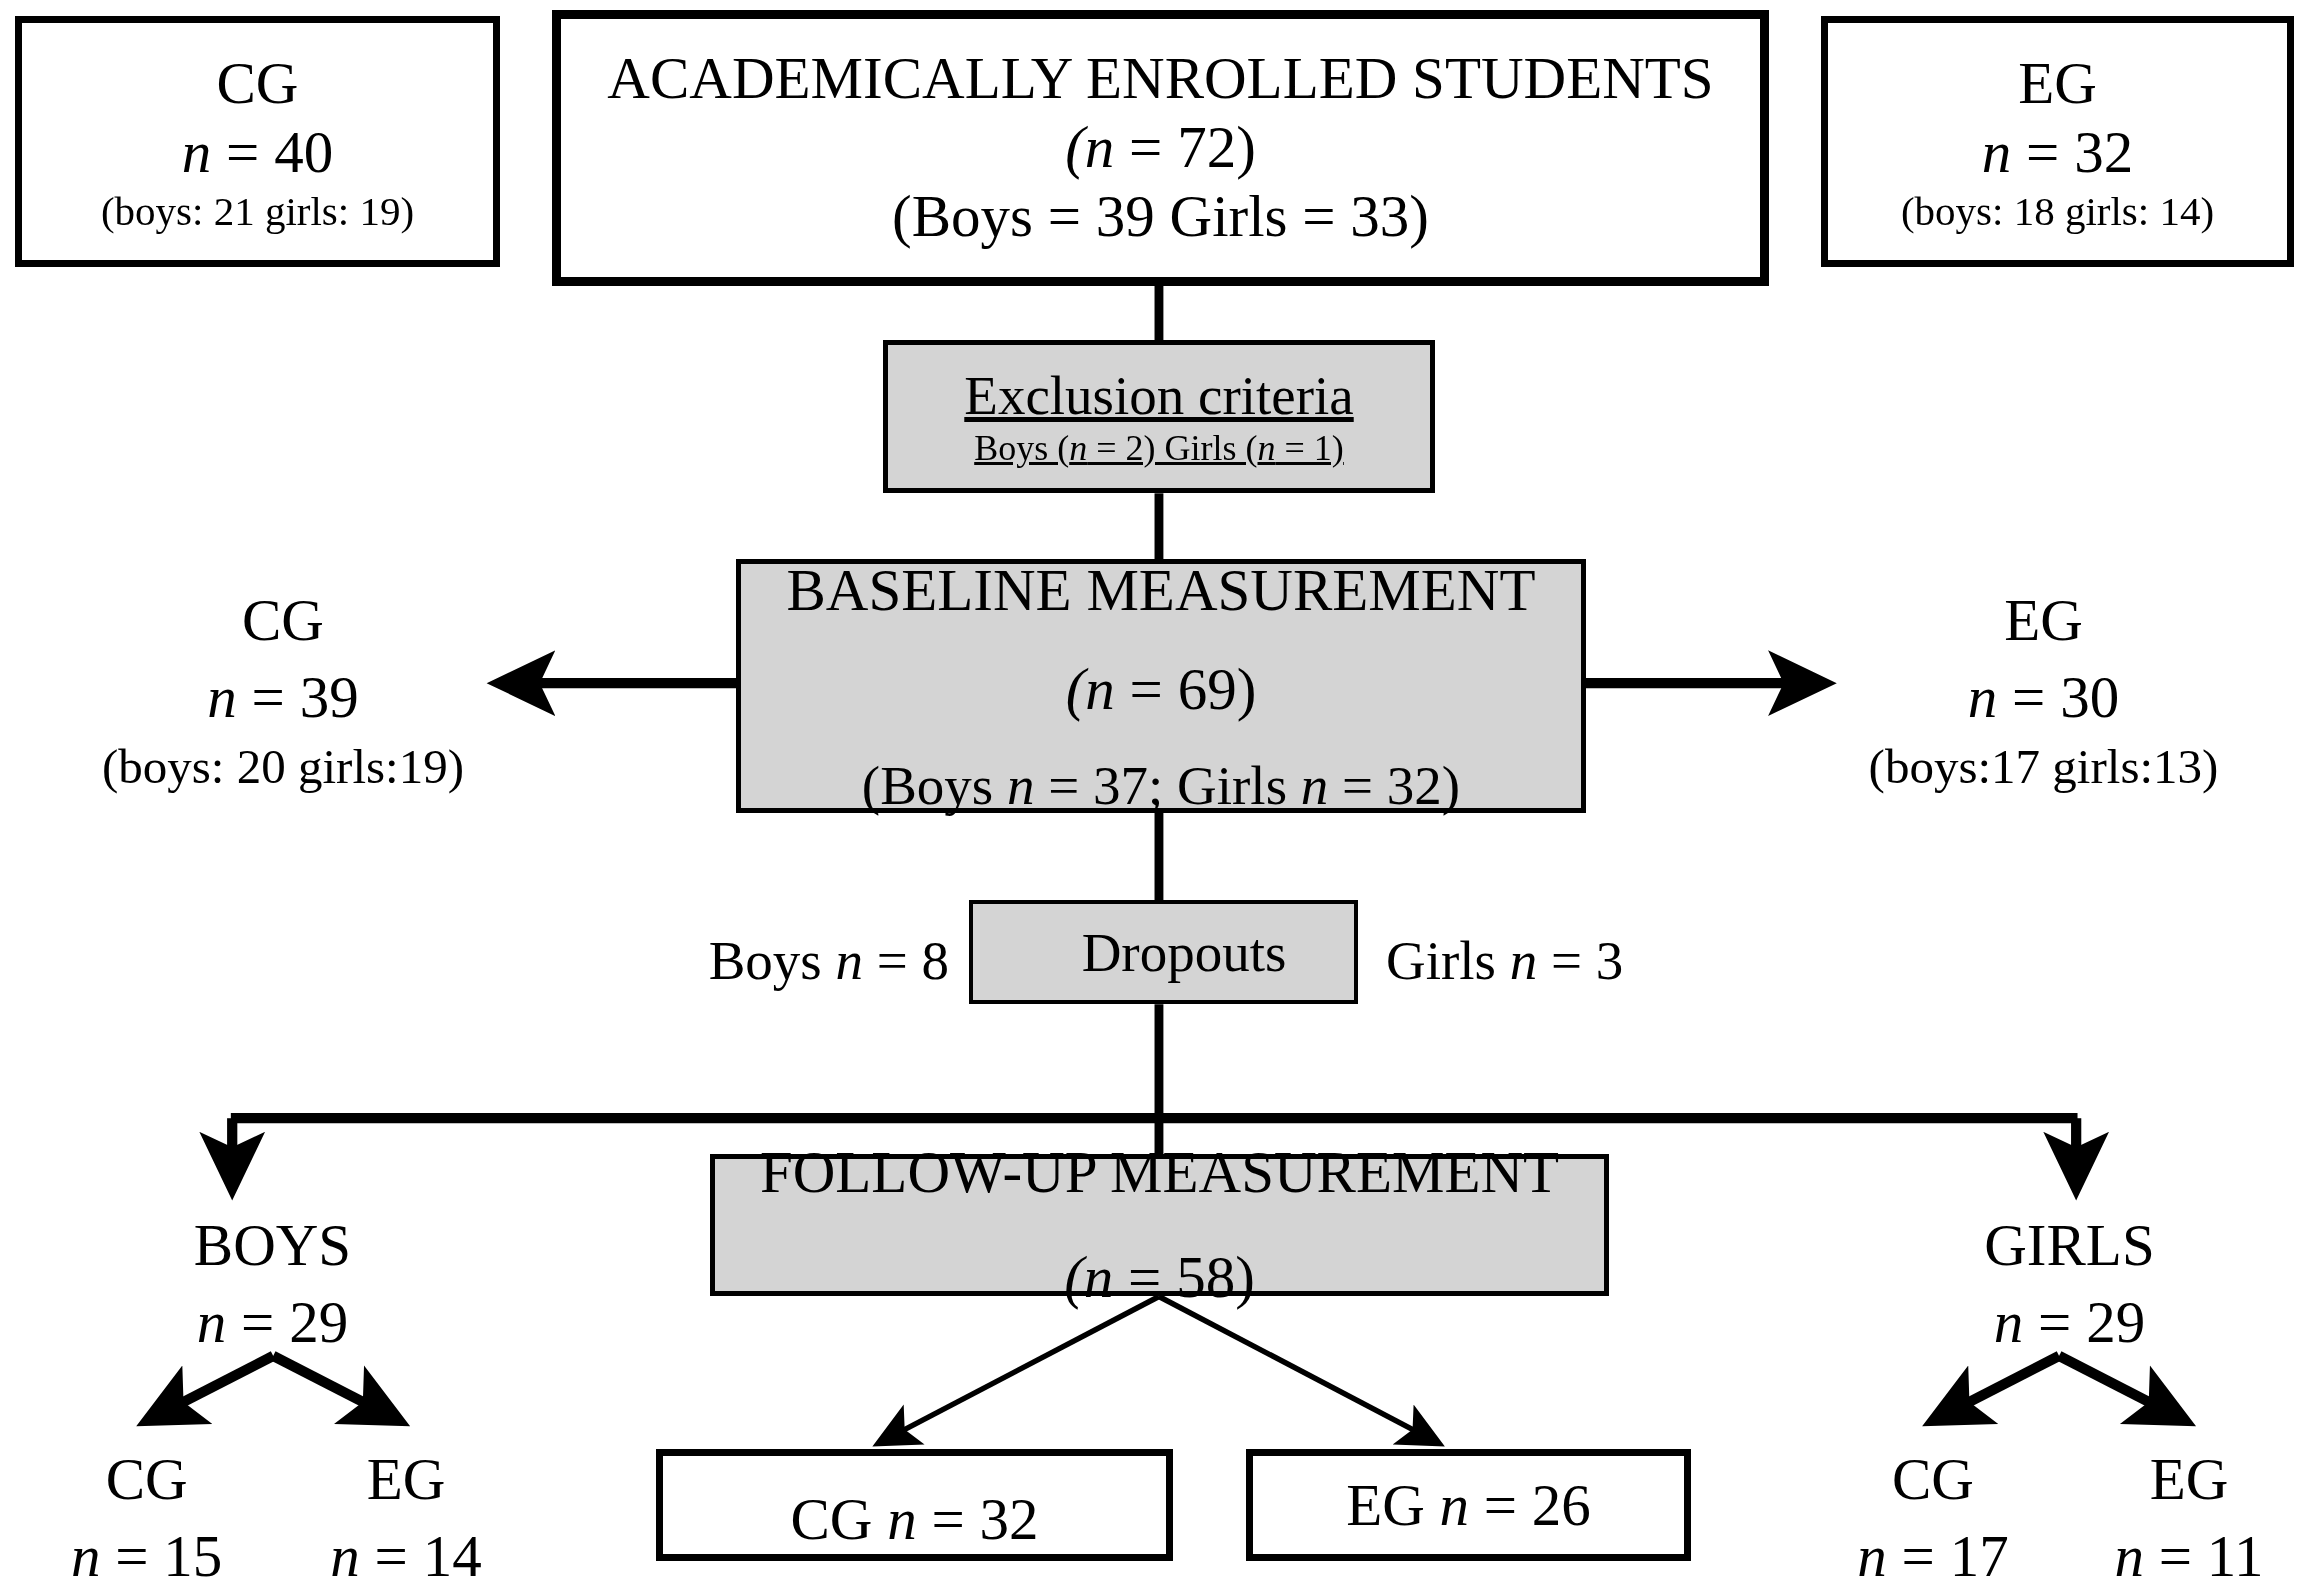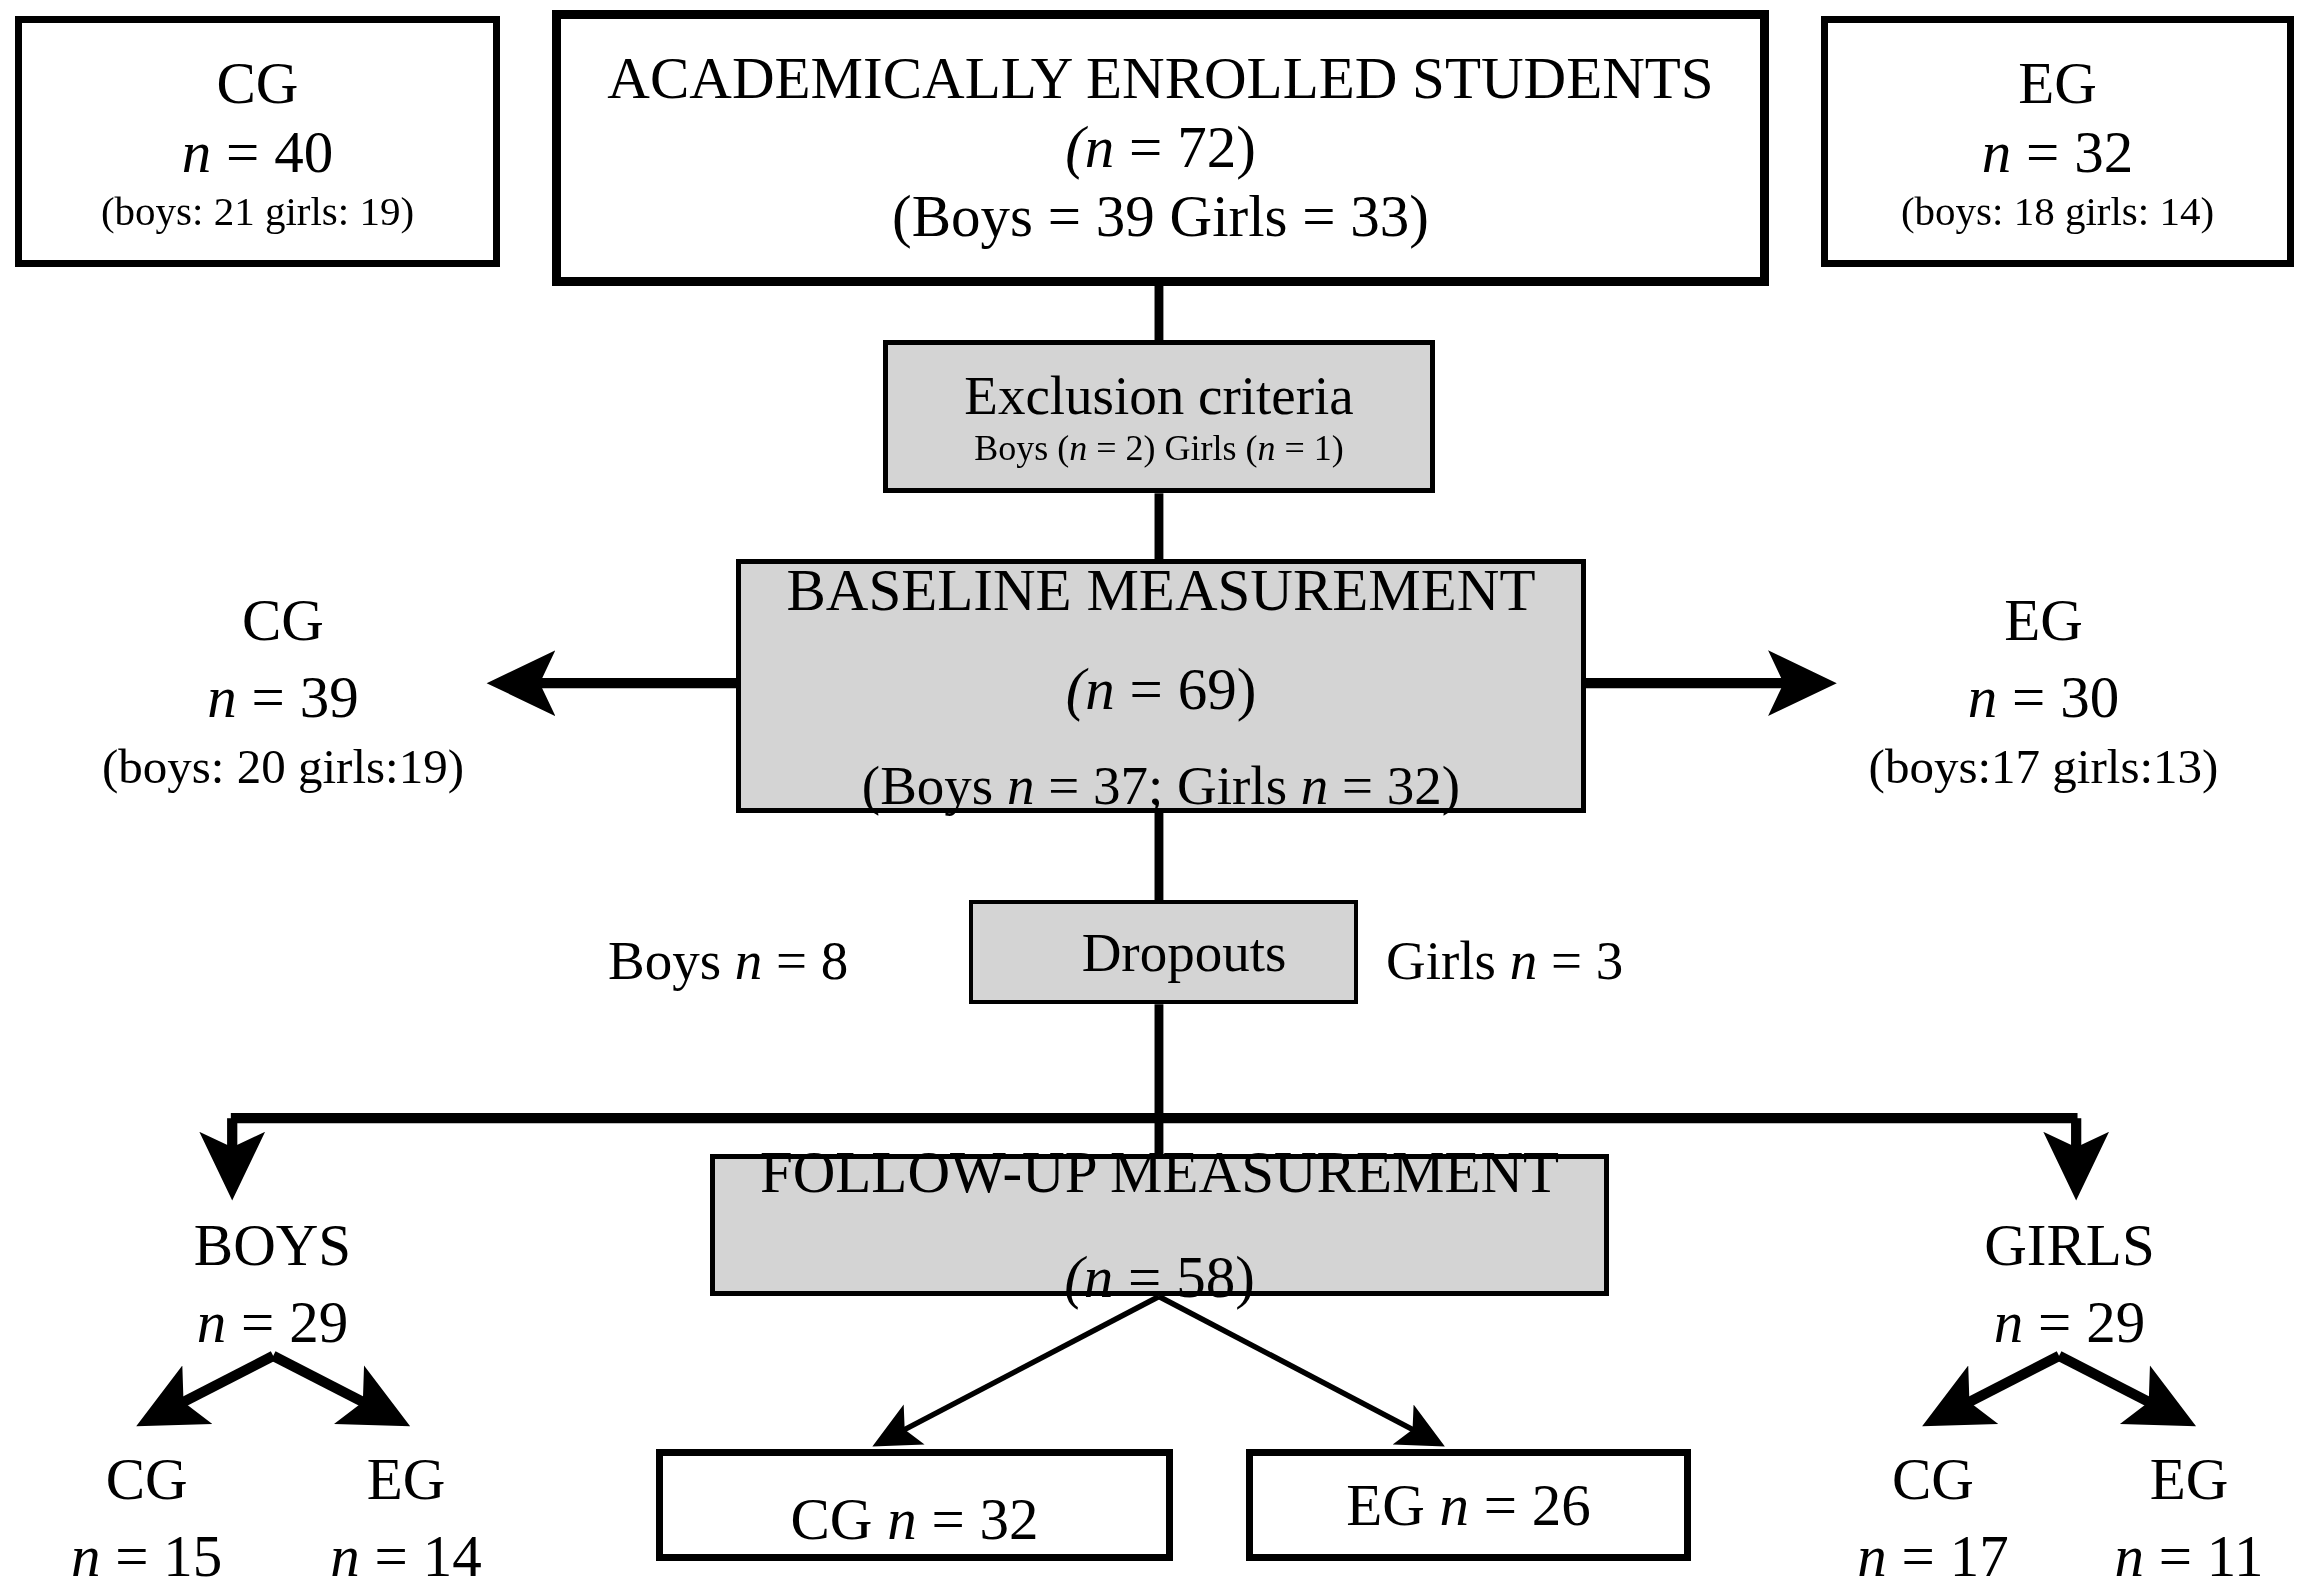--- a/index.html
+++ b/index.html
@@ -118,21 +118,21 @@
   </div>
 
   <div class="box" style="left:1821px; top:16.4px; width:473px; height:251px;">
     <span class="row t-huge">EG</span>
     <span class="row t-huge">
       <span class="it">n</span><span> = 32</span>
     </span>
     <span class="row t-small">(boys: 18 girls: 14)</span>
   </div>
 
-  <div class="box shaded" style="left:883px; top:340px; width:552px; height:153px;">
+  <div class="box shaded" style="left:883px; top:340px; width:552px; height:153px;text-decoration:underline;">
     <span class="row t-big">Exclusion criteria</span>
     <span class="row t-tiny">
       <span>Boys (</span><span class="it">n</span><span> = 2) Girls (</span><span class="it">n</span><span> = 1)</span>
     </span>
   </div>
 
   <div class="box shaded" style="left:736px; top:559px; width:850px; height:254px;gap:30px;">
     <span class="row t-huge">BASELINE MEASUREMENT</span>
     <span class="row t-huge">
       <span class="it">(n</span><span> = 69)</span>
@@ -155,21 +155,21 @@
     <span class="row t-huge">
       <span class="it">n</span><span> = 30</span>
     </span>
     <span class="row t-med">(boys:17 girls:13)</span>
   </div>
 
   <div class="box shaded-thin" style="left:969px; top:900px; width:389px; height:104px;">
     <span class="row t-big">Dropouts</span>
   </div>
 
-  <div class="lbl t-big" style="left:608px; top:925px; width:341px; text-align:left;">
+  <div class="lbl t-big" style="left:608px; top:925px; width:341px; text-align:right;">
     <span>Boys </span><span class="it">n</span><span> = 8</span>
   </div>
 
   <div class="lbl t-big" style="left:1386px; top:925px; width:341px; text-align:left;">
     <span>Girls </span><span class="it">n</span><span> = 3</span>
   </div>
 
   <div class="box shaded" style="left:710px; top:1154px; width:899px; height:142px;gap:36px;">
     <span class="row t-huge">FOLLOW-UP MEASUREMENT</span>
     <span class="row t-huge">

